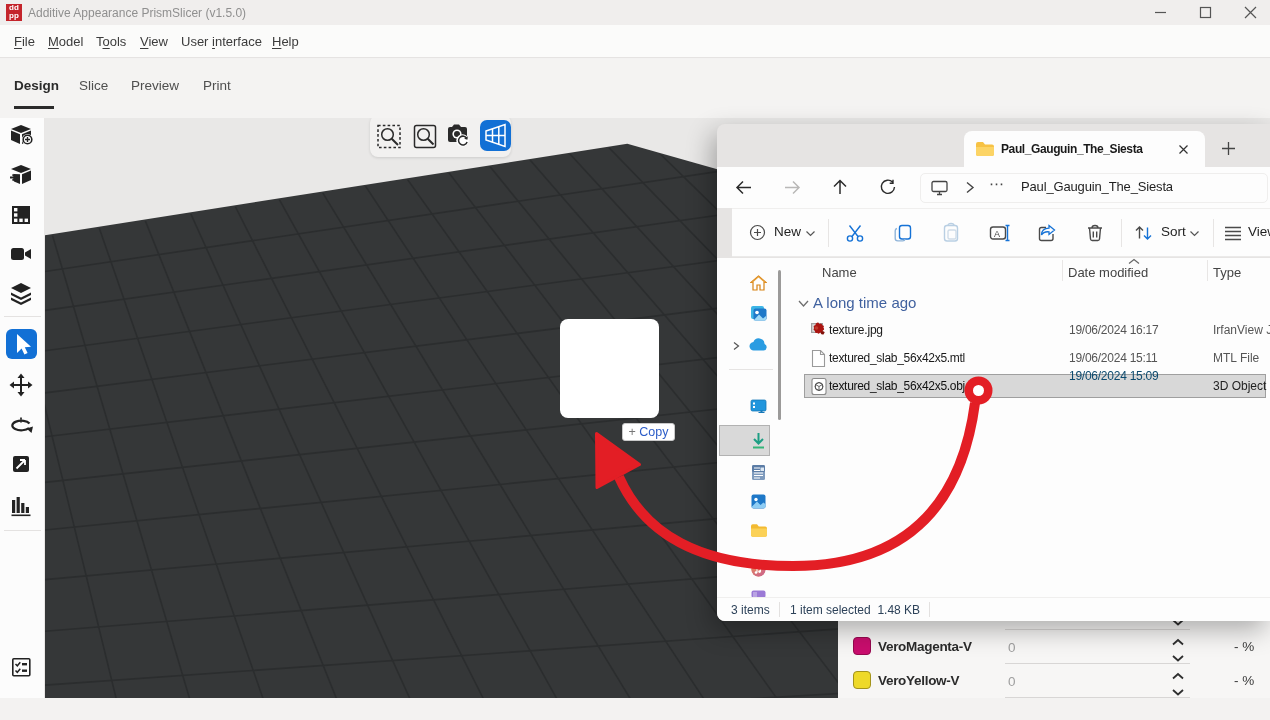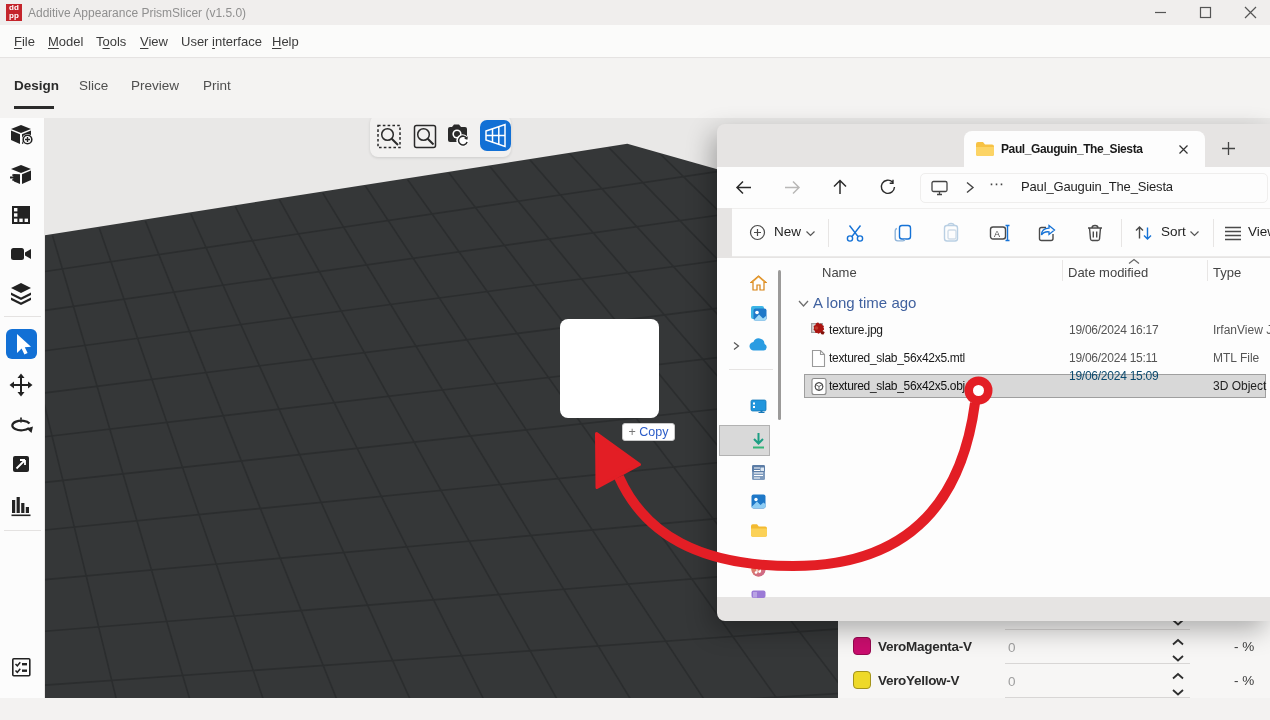--- a/index.html
+++ b/index.html
@@ -479,20 +479,26 @@
     <svg class="abs" style="left:94px;top:119px;" width="16" height="19" viewBox="0 0 16 19">
           <rect x="1" y="1.5" width="14" height="16" rx="2" fill="#fff" stroke="#8a8a8a" stroke-width="1.1"></rect>
           <circle cx="8" cy="9.5" r="4" fill="none" stroke="#555" stroke-width="1"></circle>
           <path d="M8 5.5 l3.5 2 v4 l-3.5 2 -3.5-2 v-4 Z M8 9.5 v4 M8 9.5 l3.5-2 M8 9.5 l-3.5-2" fill="none" stroke="#555" stroke-width="0.9"></path>
         </svg>
     <span class="abs" style="left:112px;top:121px;font-size:12px;letter-spacing:-0.3px;color:#111;">textured_slab_56x42x5.obj</span>
     <span class="abs" style="left:352px;top:111px;font-size:12px;letter-spacing:-0.25px;color:#0c4a6e;">19/06/2024 15:09</span>
     <span class="abs" style="left:496px;top:121px;font-size:12px;color:#222;">3D Object</span>
   </div>
 
+  <div id="estatus">
+    <span class="abs" style="left:14px;top:5px;">3 items</span>
+    <div class="abs" style="left:62px;top:4px;width:1px;height:15px;background:#e3e1e0;"></div>
+    <span class="abs" style="left:73px;top:5px;">1 item selected&nbsp;&nbsp;1.48 KB</span>
+    <div class="abs" style="left:212px;top:4px;width:1px;height:15px;background:#e3e1e0;"></div>
+  </div>
 </div>
 
 <div class="abs" style="left:0;top:698px;width:1270px;height:22px;background:#f3f2f1;"></div>
 
 <svg class="abs" id="arrowsvg" width="1270" height="720">
   <path d="M619,477 C645,535 700,566 793,566 C880,566 958,530 975,403" fill="none" stroke="#e31e25" stroke-width="10"></path>
   <polygon points="596.5,433.5 639.5,464.5 597,487.5" fill="#e31e25" stroke="#e31e25" stroke-width="3" stroke-linejoin="round"></polygon>
   <circle cx="978.5" cy="390.5" r="14" fill="#e31e25"></circle>
   <circle cx="978.5" cy="390.5" r="5.5" fill="#fff"></circle>
 </svg>

